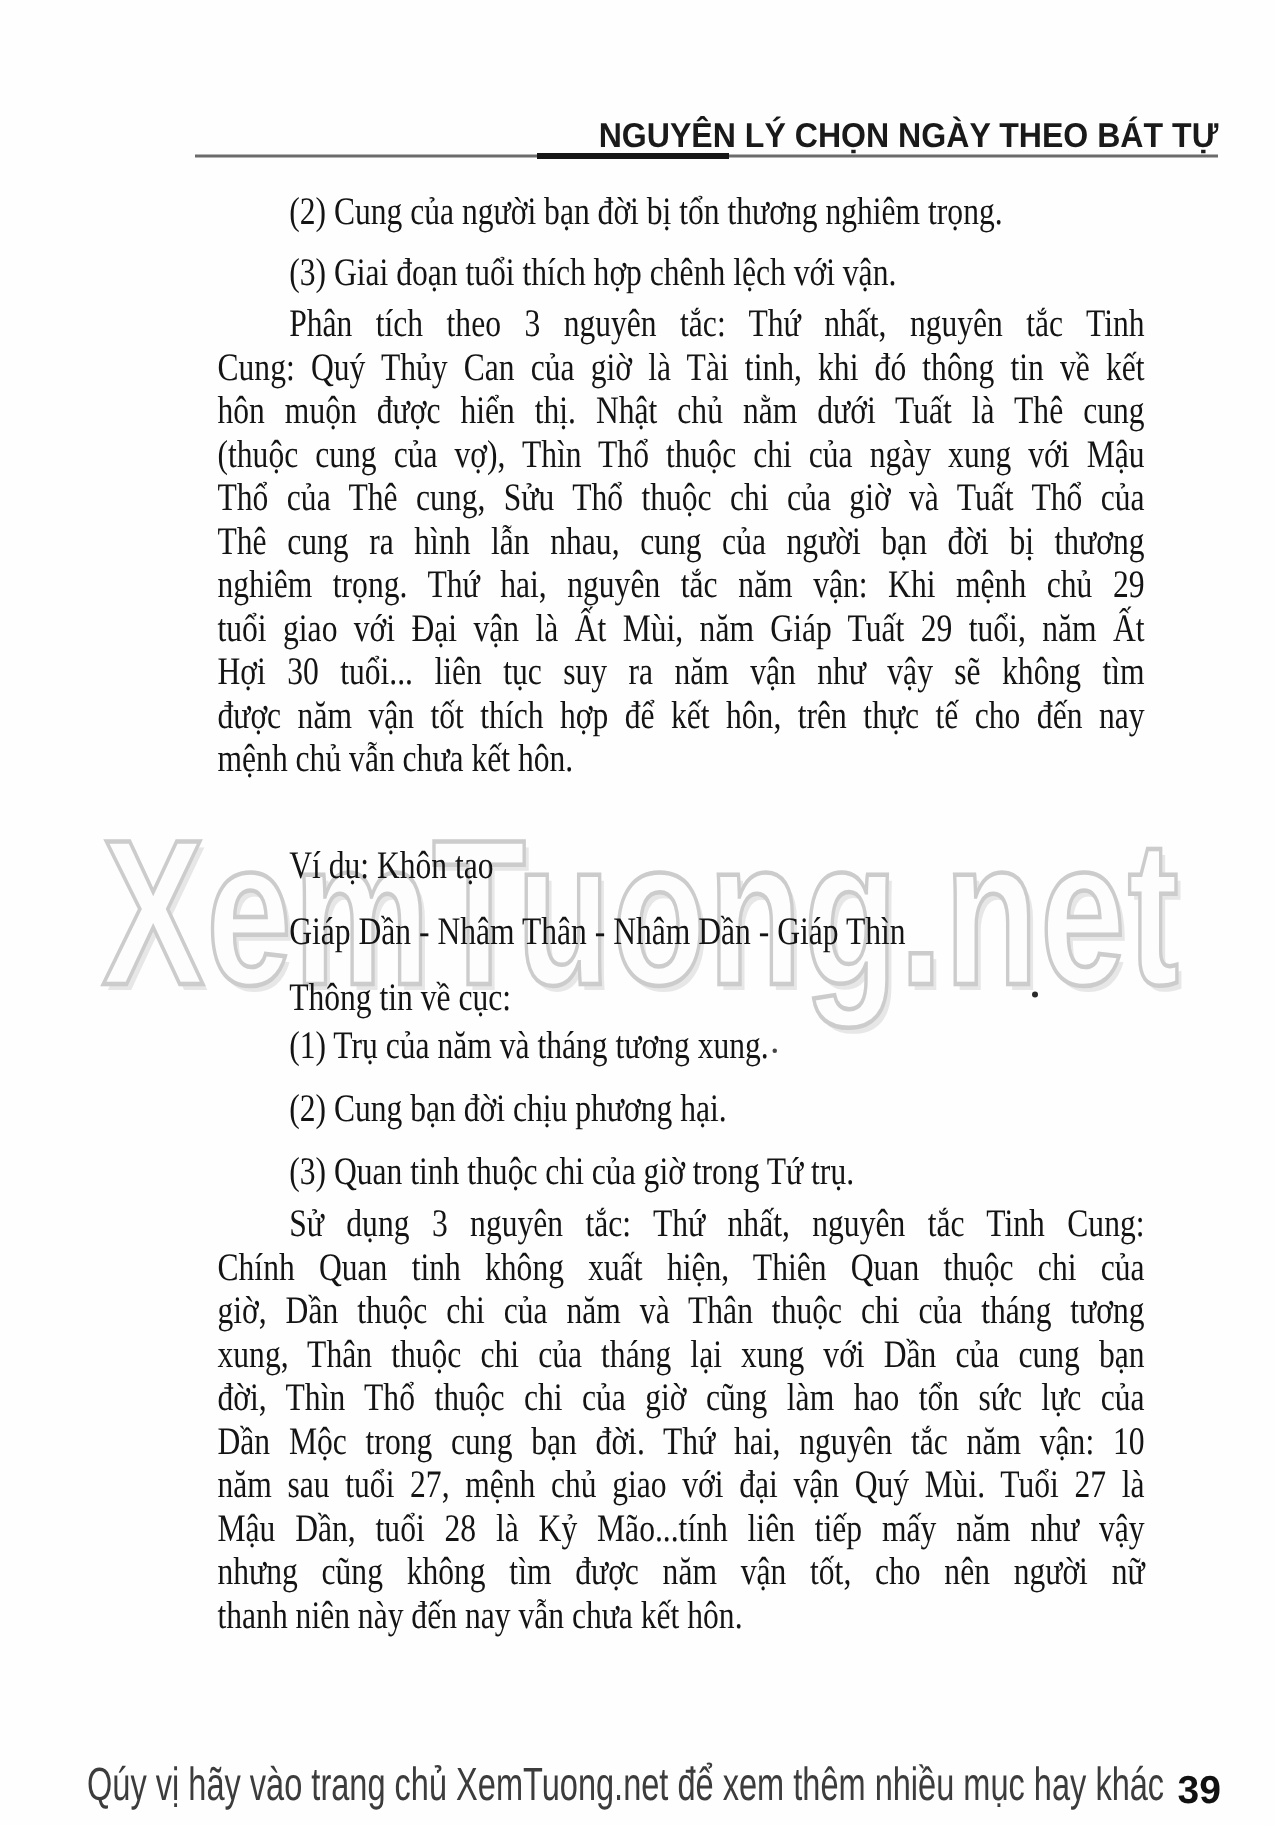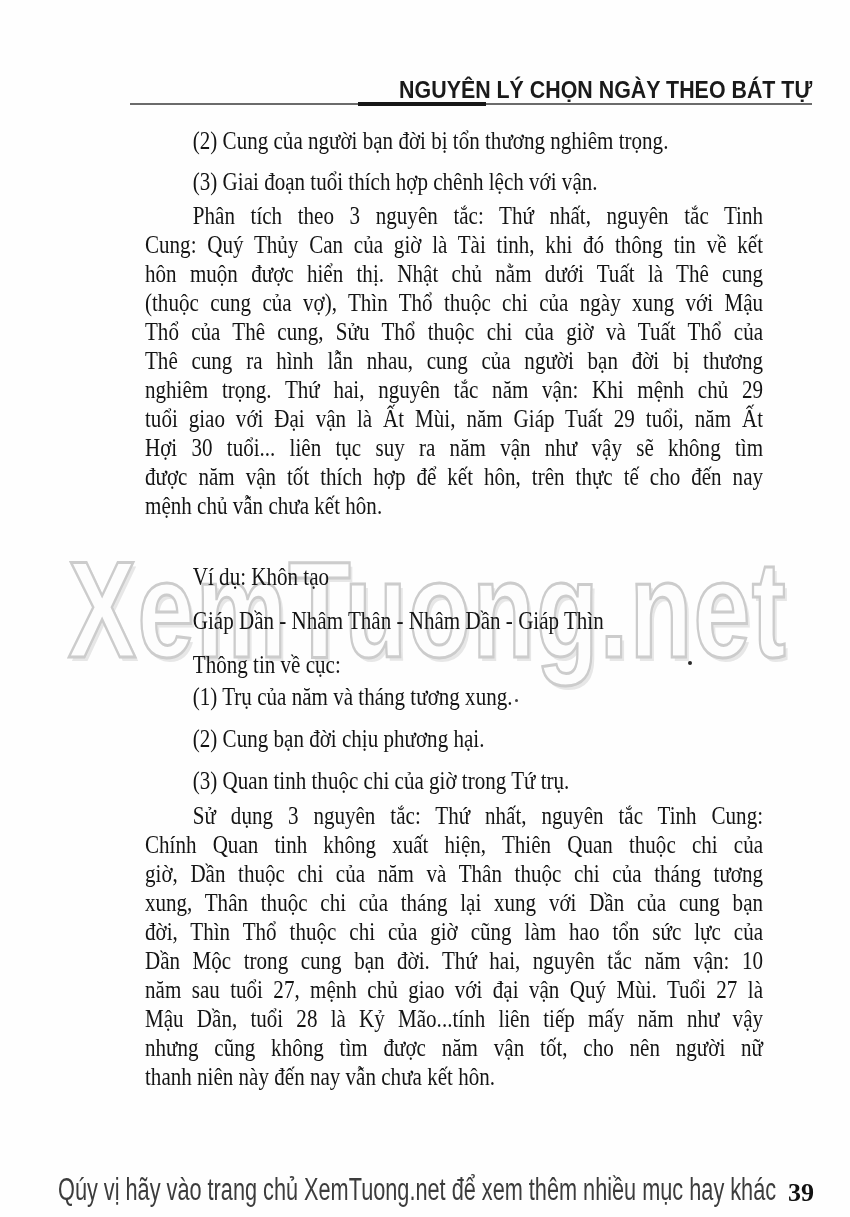--- a/index.html
+++ b/index.html
@@ -117,21 +117,21 @@
     color: var(--footer-text, #3c3c3c);
     white-space: nowrap;
     transform: scaleX(0.70);
     transform-origin: left top;
   }
   .page-number {
     position: absolute;
     right: 36px;
     top: 1178px;
     z-index: 1;
-    font-family: Liberation Serif, serif;
+    font-family: Liberation Sans, sans-serif;
     font-weight: bold;
     font-size: 26px;
     color: #111111;
   }
 </style>
 </head>
 <body>
 
 <div class="page">
 

